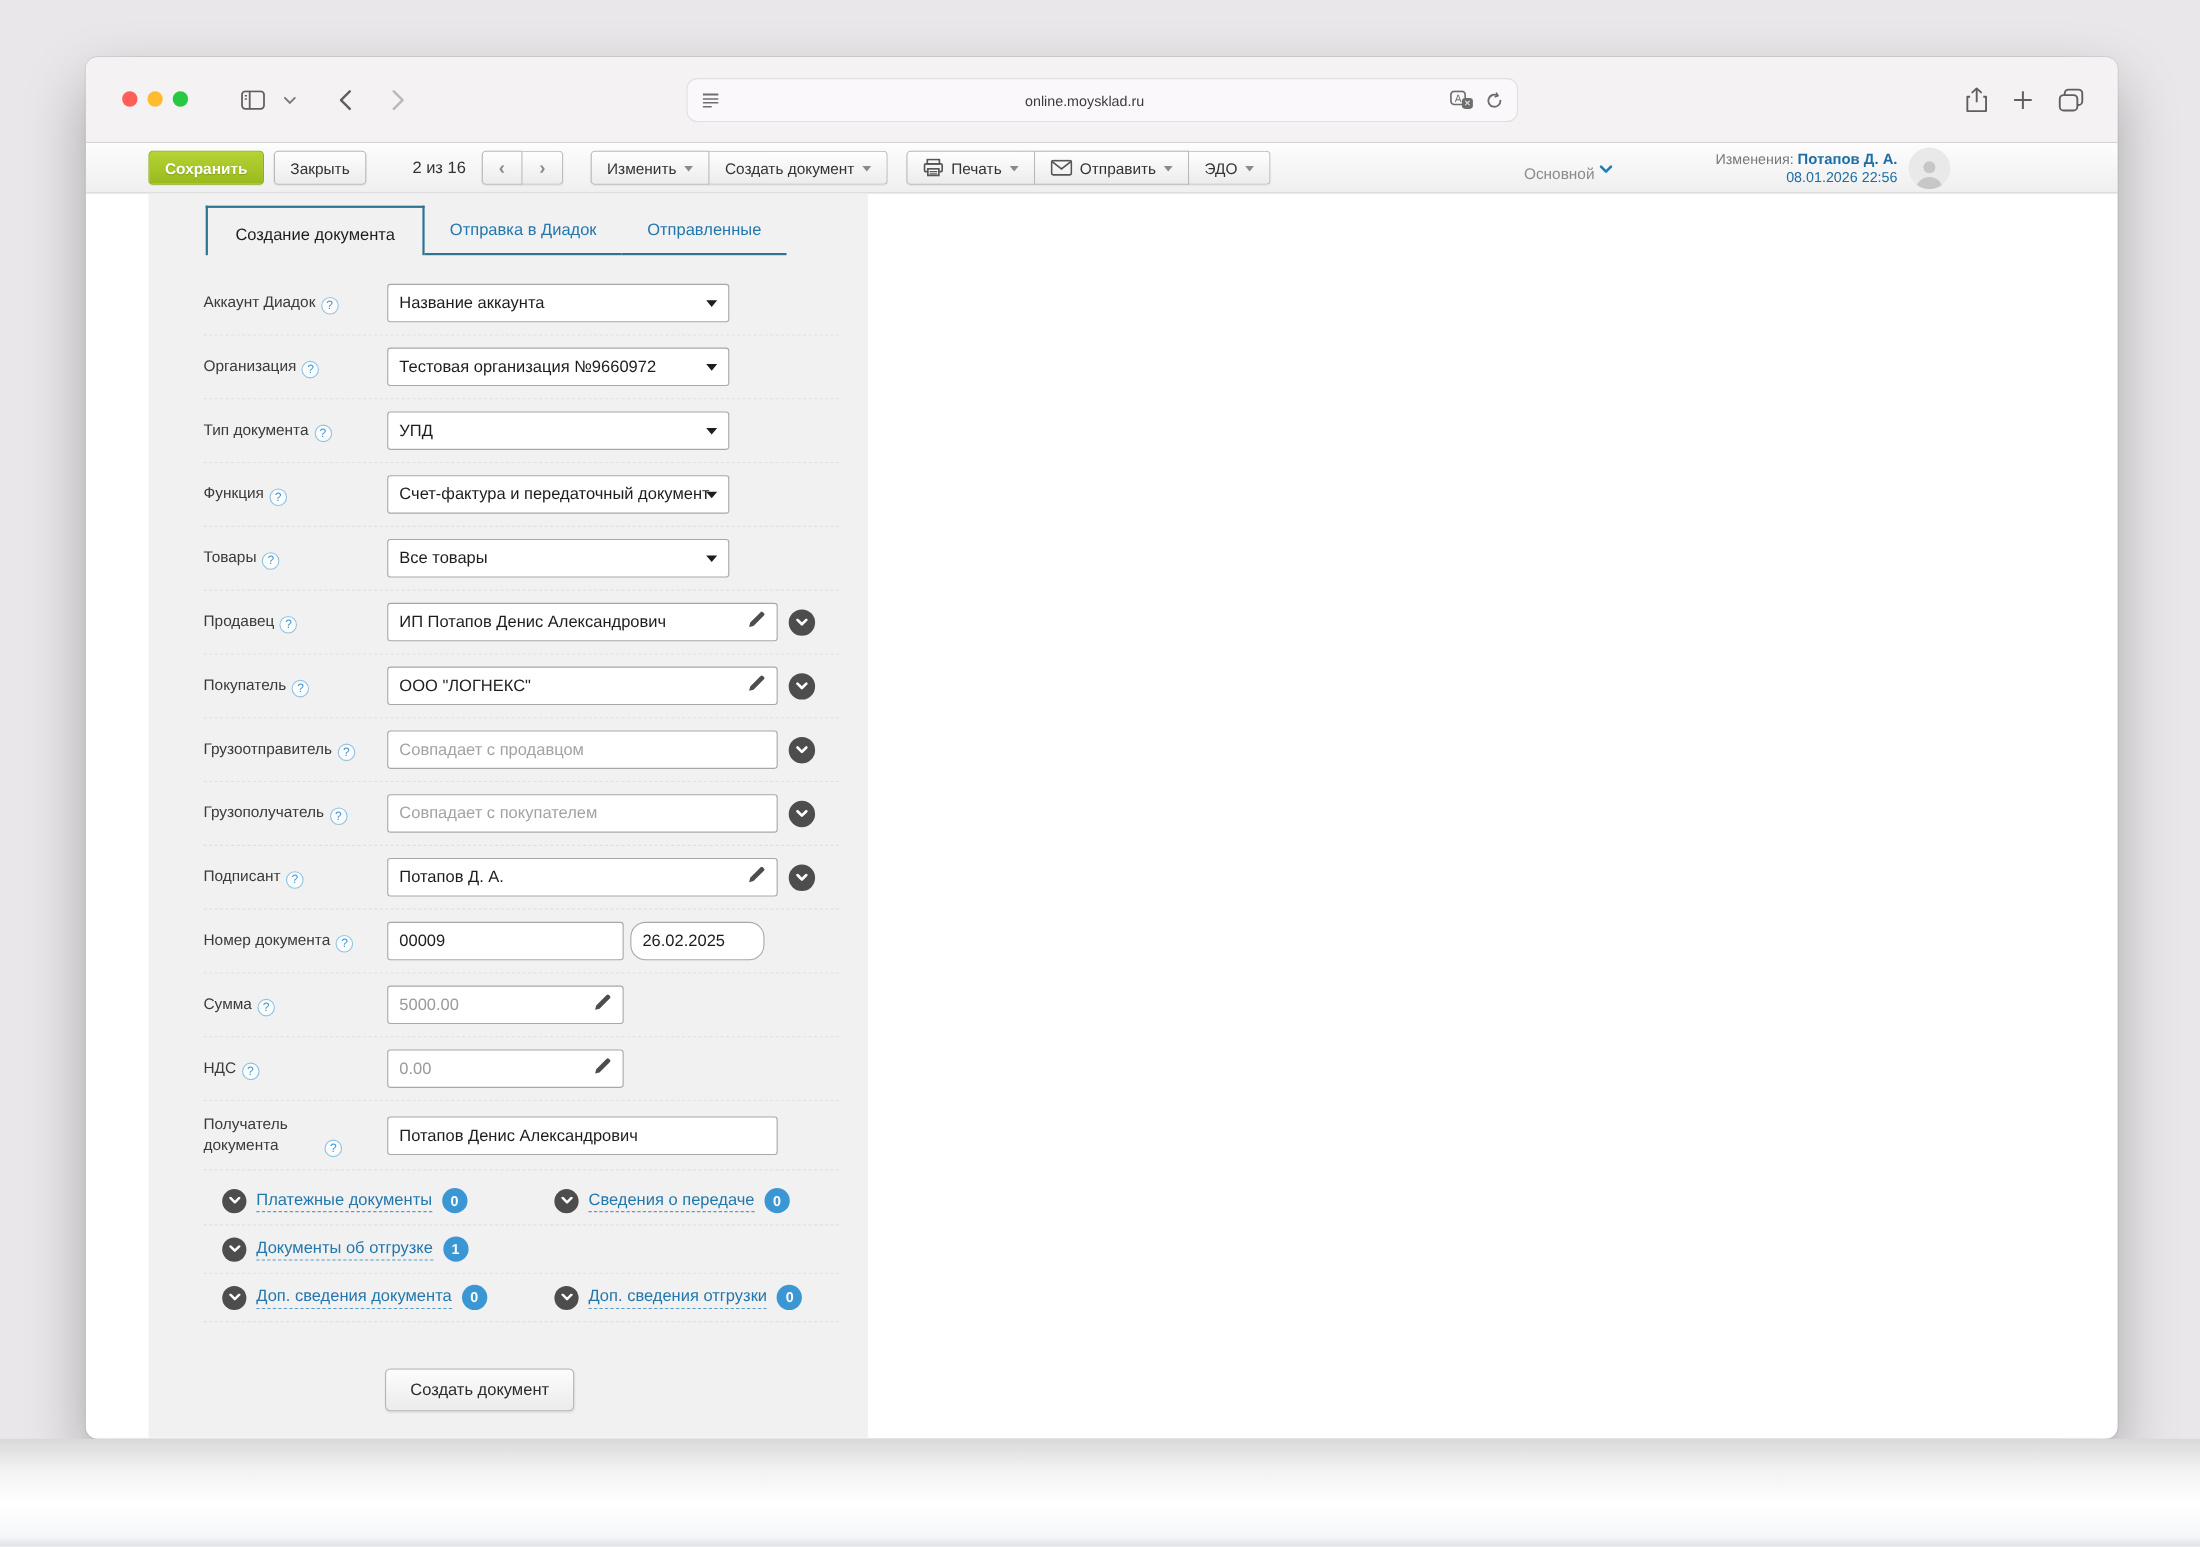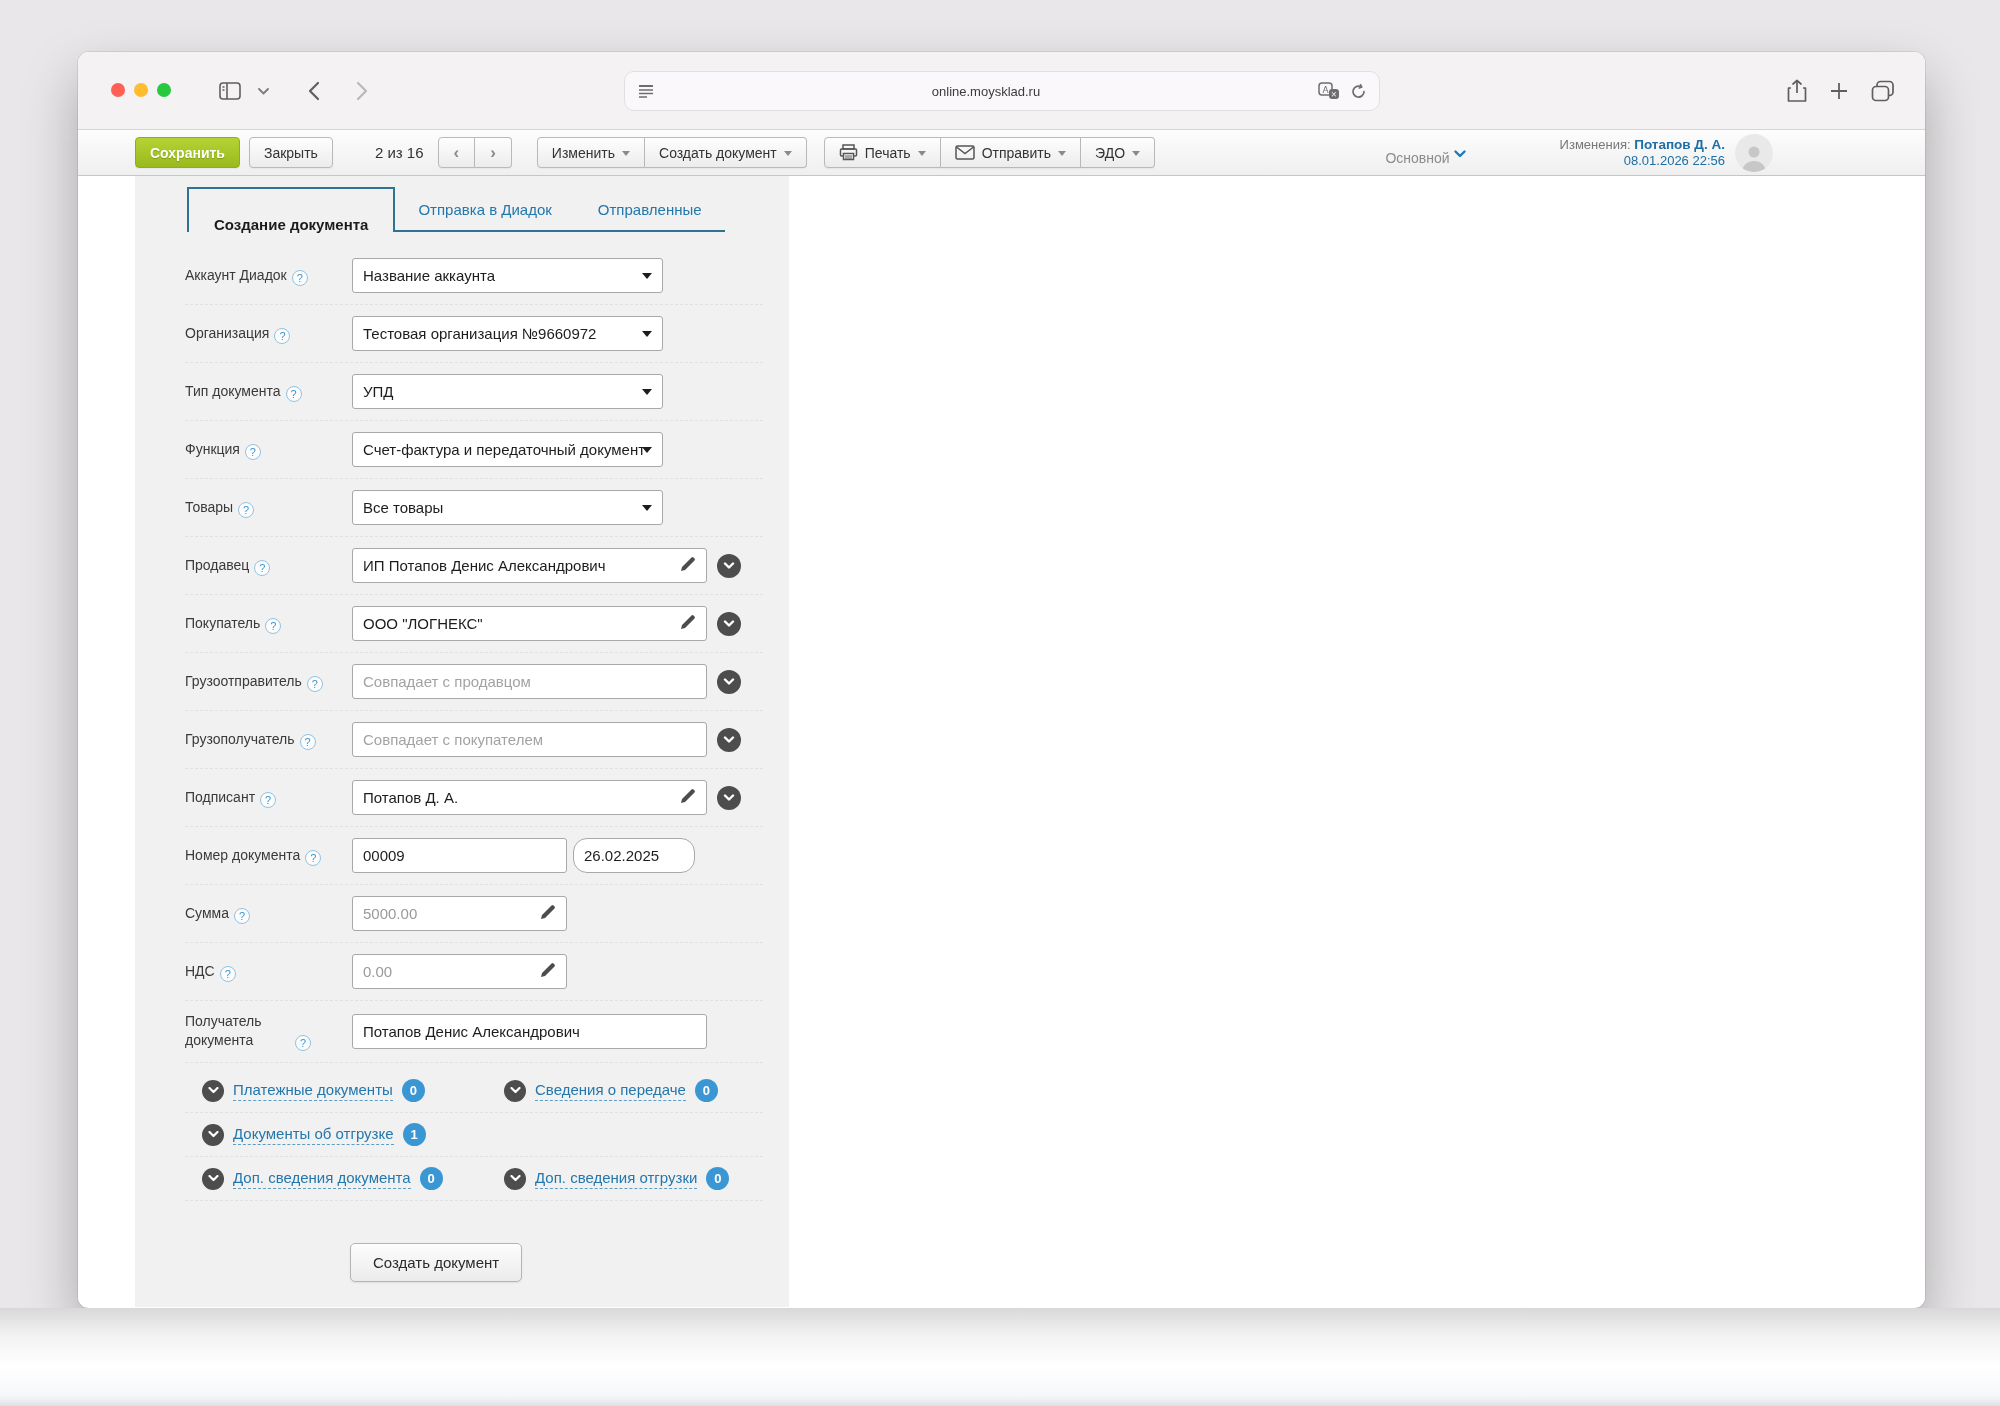--- a/index.html
+++ b/index.html
@@ -55,22 +55,22 @@
   .changes .date { color:#1c6ea4; }
   .avatar { width:38px; height:38px; border-radius:50%; background:#e9e9e9; overflow:hidden;
     display:flex; align-items:flex-end; justify-content:center; }
 
   
   .content { position:relative; height:1131px; background:#fff; }
   .panel { position:absolute; left:57px; top:0; width:654px; height:100%; background:#f2f1f1; }
 
   .tabbar { display:flex; align-items:flex-end; margin:11px 0 0 52px; height:45px; }
   .tab { font-size:15px; cursor:pointer; }
-  .tab-active { padding:15px 25px; line-height:41px; height:45px; border:2px solid #2f7292; border-bottom:none;
-    font-weight:bold; color:#1c1c1c; background:#f2f1f1; }
+  .tab-active { padding:4px 25px; line-height:41px; height:45px; border:2px solid #2f7292; border-bottom:none;
+    font-weight:normal; color:#1c1c1c; background:#f2f1f1; }
   .tab-link { padding:0 23px; line-height:41px; height:43px; color:#2277ad; border-bottom:2px solid #2f7292; }
 
   .form { margin-top:15px; }
   .form-row { display:flex; align-items:center; margin:0 26px 0 50px; padding:11px 0;
     border-bottom:1px dashed #e2e0e0; }
   .form-label { width:167px; font-size:14px; color:#3a3a3a; flex-shrink:0; line-height:19px; }
   .help { display:inline-block; width:16px; height:16px; border:1px solid #8fc3e4; border-radius:50%;
     color:#3f97d1; background:#fcfcfc; font-size:11px; line-height:14px; text-align:center;
     margin-left:5px; vertical-align:-2px; cursor:pointer; }
   .field { position:relative; height:35px; background:#fff; border:1px solid #a8a8a8; border-radius:3px;

